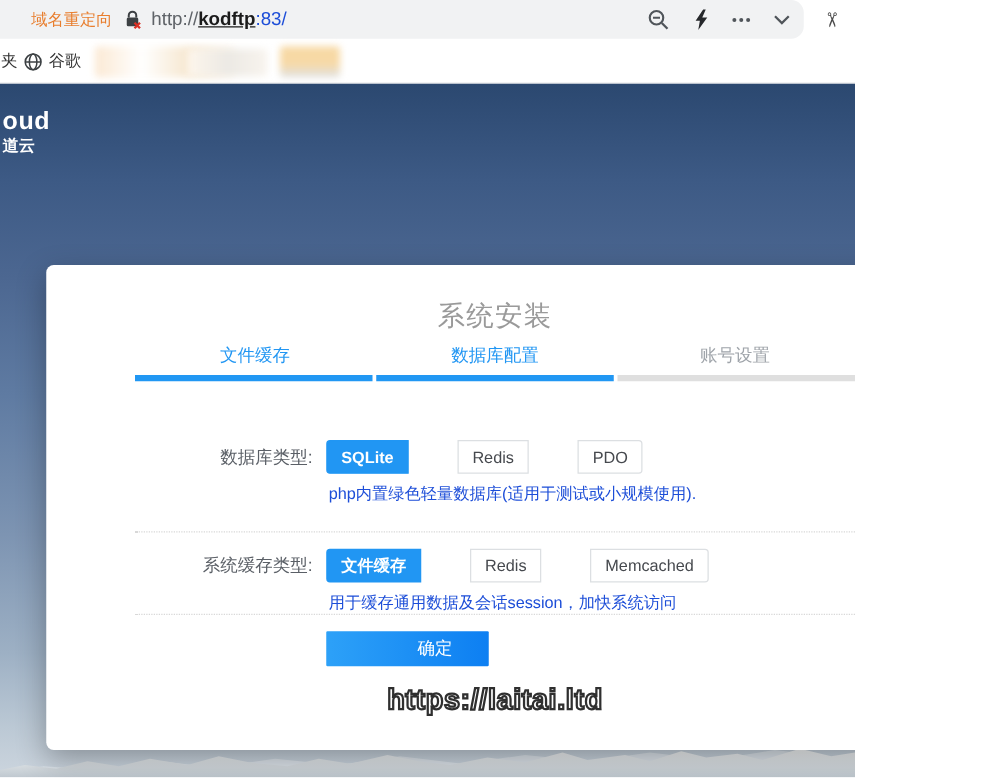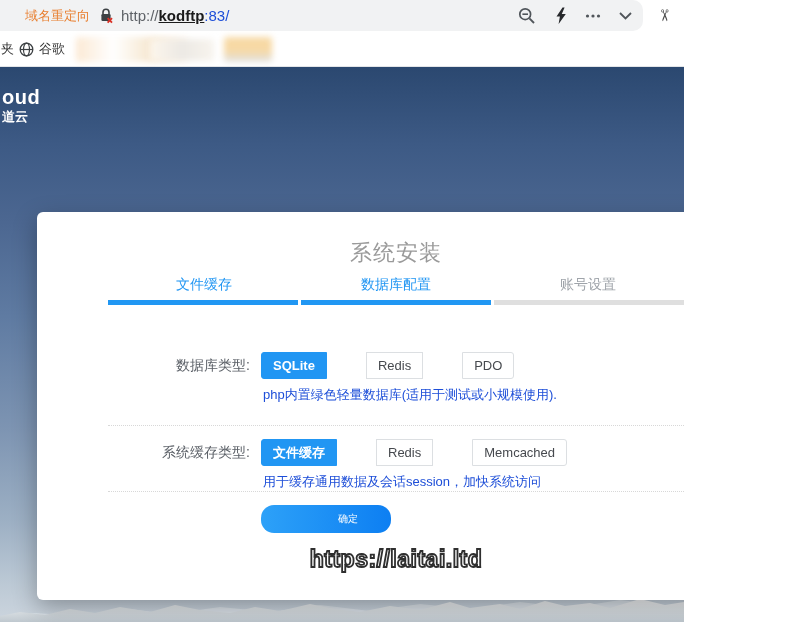--- a/index.html
+++ b/index.html
@@ -79,22 +79,22 @@
   .row-db-label   { top:140px; }
   .row-db-group   { top:140px; }
   .row-db-desc    { top:174px; }
   .divider1       { top:213px; }
   .row-ca-label   { top:227px; }
   .row-ca-group   { top:227px; }
   .row-ca-desc    { top:261px; }
   .divider2       { top:279px; }
 
   .submit-btn { position:absolute; left:224px; top:293px; width:130px; height:28px;
-    background:linear-gradient(90deg,#2da1f8,#0d7ff2); border:none; border-radius:13px;
-    color:#fff; font-size:10px; cursor:pointer; font-family:"Liberation Sans",sans-serif;padding-left:44px; }
+    background:linear-gradient(90deg,#2da1f8,#0d7ff2); border:none; border-radius:1px;
+    color:#fff; font-size:14px; cursor:pointer; font-family:"Liberation Sans",sans-serif;padding-left:44px; }
   .watermark { position:absolute; left:0; top:334px; width:100%; text-align:center;
     font-size:23px; font-weight:bold; color:#fdfdfd; letter-spacing:.5px;
     -webkit-text-stroke:1.8px #2f2f2f; }
 </style>
 </head>
 <body>
 
 <div id="page">
 
   <div class="topbar">

